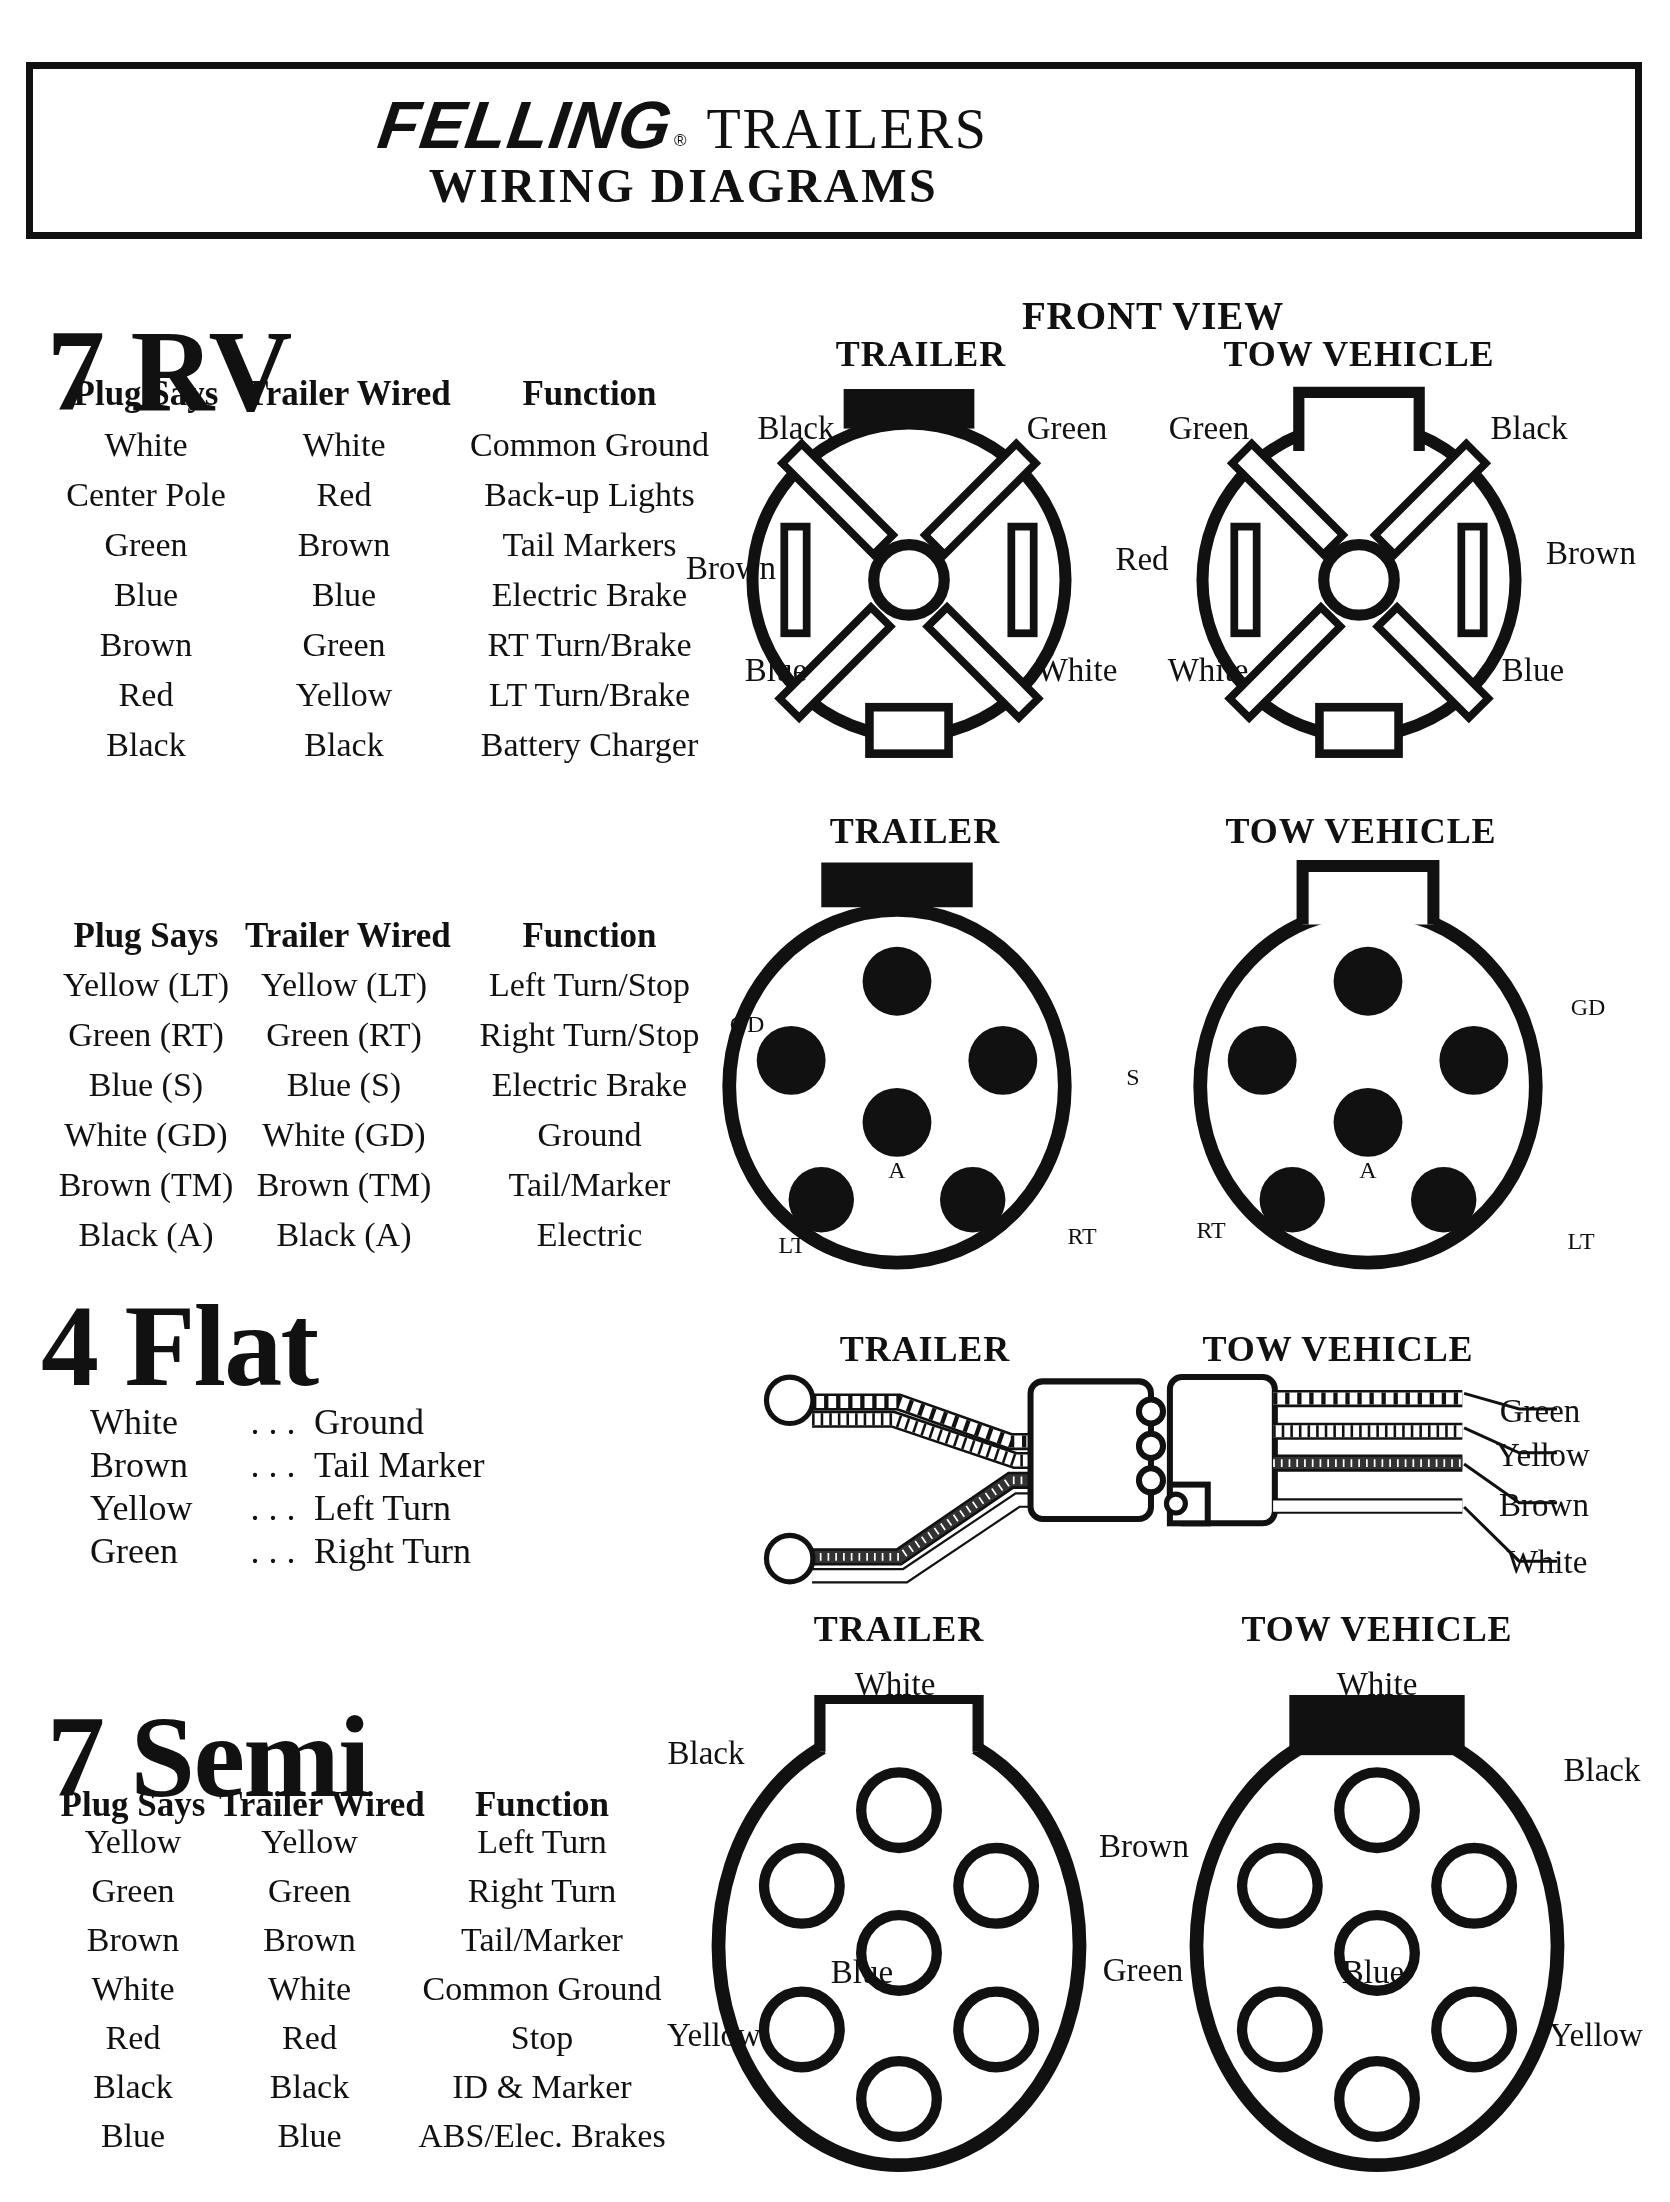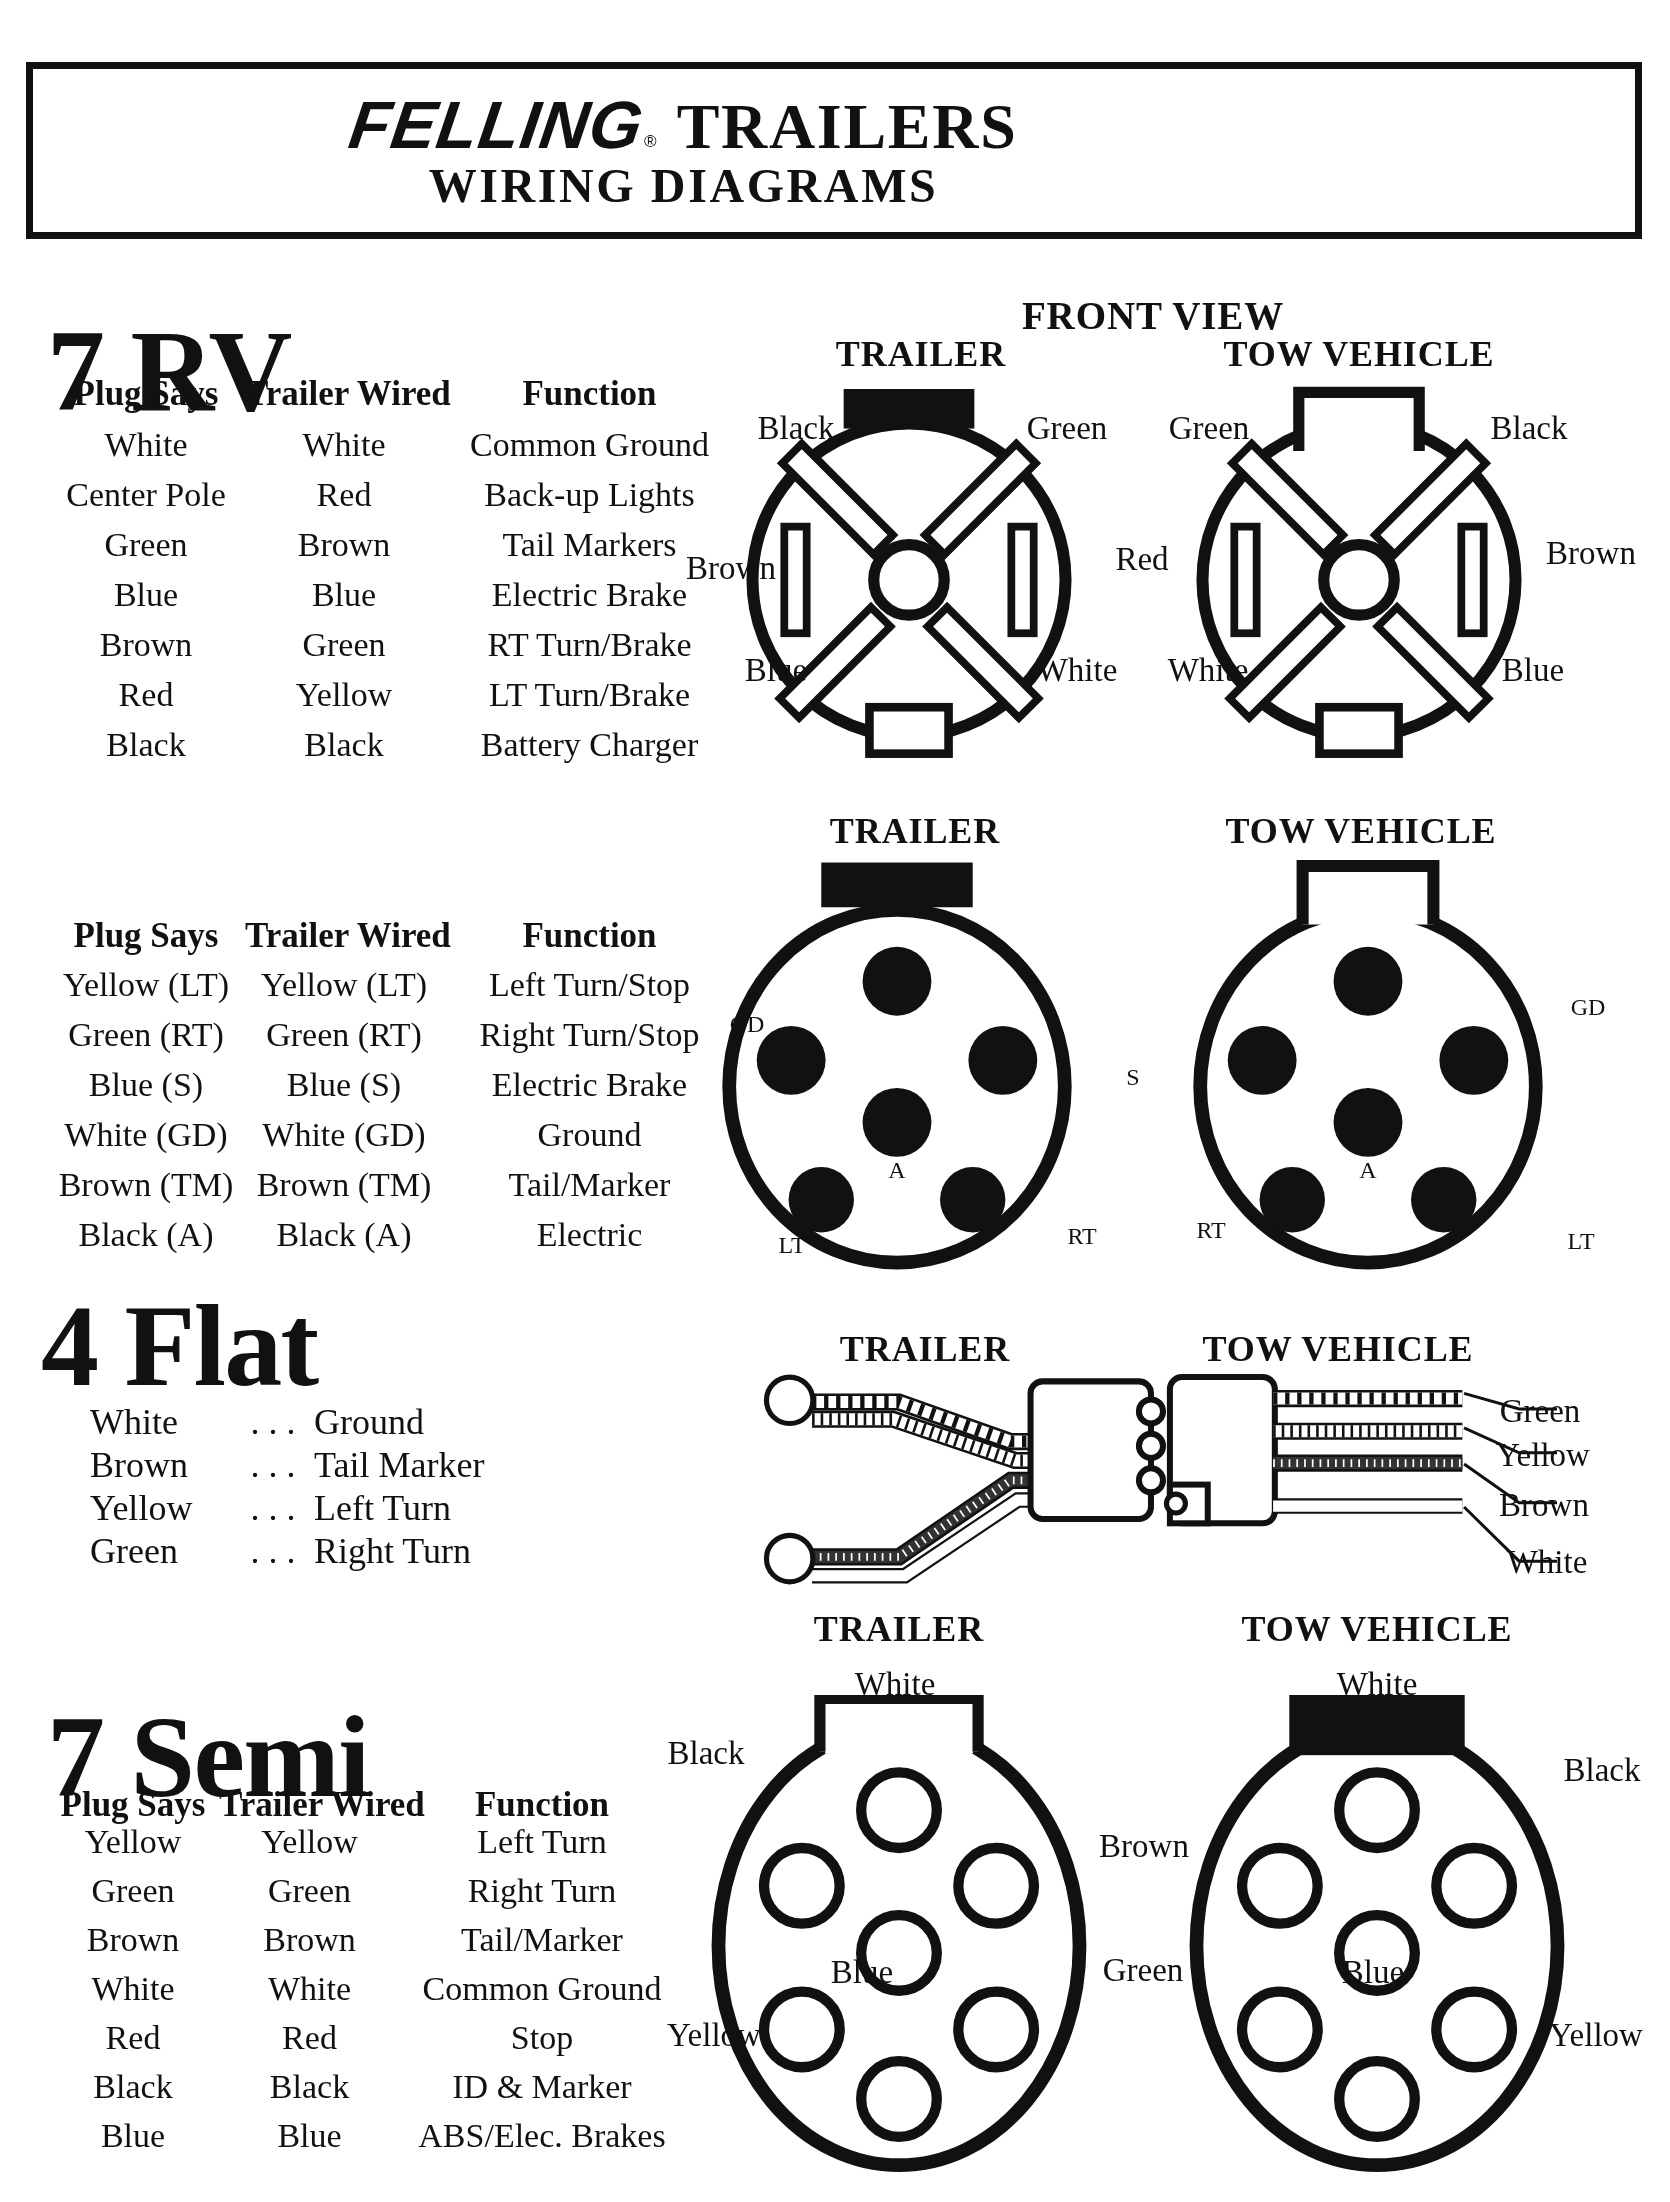--- a/index.html
+++ b/index.html
@@ -8,21 +8,21 @@
   
   .hdr-box{position:absolute;left:26px;top:62px;width:1616px;height:177px;
            border:7.7px solid #111;box-sizing:border-box;background:#fff;}
   .hdr-inner{position:absolute;left:0;top:0;width:100%;height:100%;box-sizing:border-box;
              padding-right:301px;display:flex;flex-direction:column;justify-content:center;
              align-items:center;gap:3.4px;}
   .hdr-line1{display:flex;align-items:baseline;}
   .logo{font-family:"Liberation Sans",sans-serif;font-style:italic;font-weight:900;
         font-size:67px;letter-spacing:0.9px;transform:skewX(-8deg);line-height:1;}
   .regmark{font-family:"Liberation Sans",sans-serif;font-size:17px;margin-left:1.7px;align-self:flex-end;line-height:2;}
-  .brandword{font-weight:bold;font-size:64px;margin-left:20px;letter-spacing:1.7px;line-height:1;}
+  .brandword{font-weight:normal;font-size:56px;margin-left:20px;letter-spacing:1.7px;line-height:1;}
   .hdr-line2{font-weight:bold;font-size:48px;letter-spacing:2.6px;line-height:1;}
   
   .sec-title{position:absolute;font-weight:bold;font-size:116px;line-height:1;letter-spacing:-1.7px;}
   
   .tbl{position:absolute;display:grid;}
   .tbl span{text-align:center;white-space:nowrap;}
   .tbl span:nth-child(3n+1){text-align:center;}
   .thead span{font-weight:bold;font-size:35px;line-height:43px;}
   .tbody span{font-size:34px;line-height:50px;}
   .tbody.tight span{line-height:49px;}

